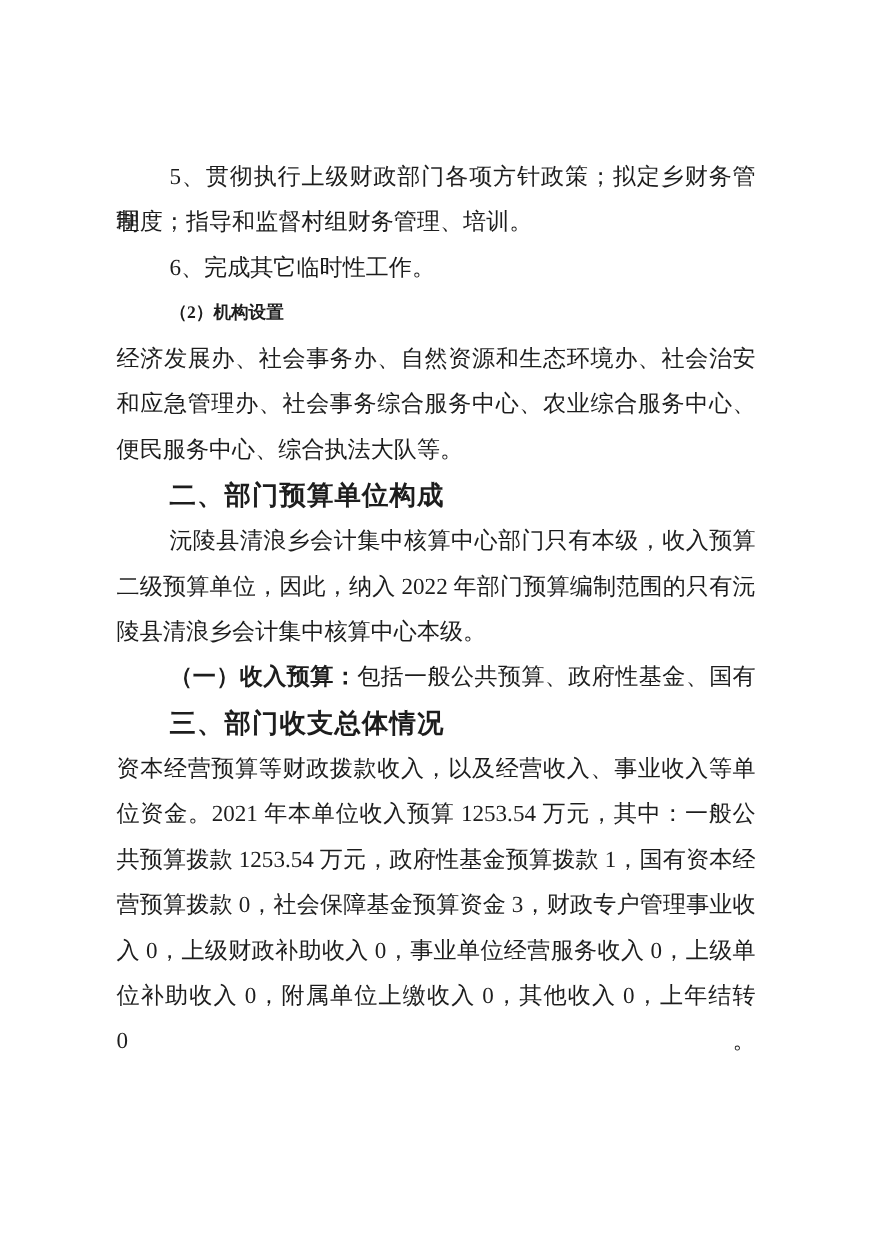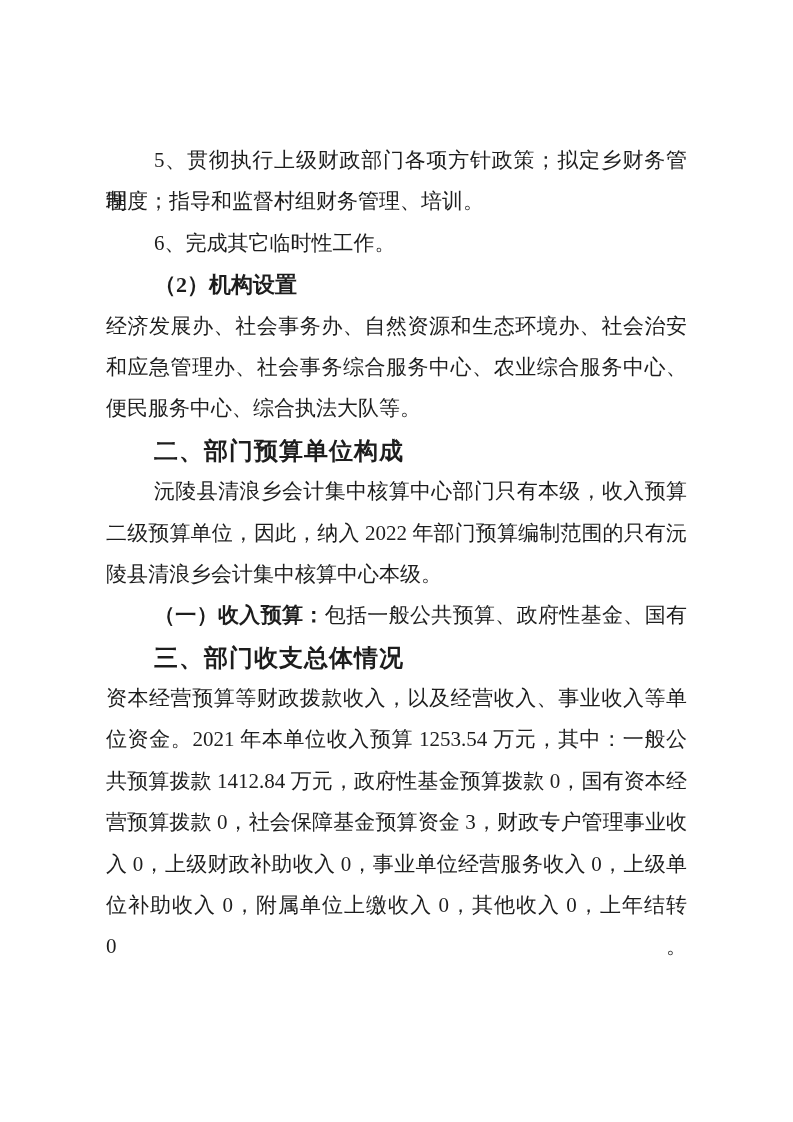--- a/index.html
+++ b/index.html
@@ -33,21 +33,21 @@
   }
   .indent { text-indent: 48px; }
   .h-sans {
     font-family: "Liberation Sans", "DejaVu Sans", sans-serif;
     font-weight: 700;
     font-size: 24px;
     letter-spacing: 1px;
   }
   .h-serif {
     font-weight: 700;
-    font-size: 22px;
+    font-size: 16px;
   }
   .bold-prefix { font-weight: 700; }
 </style>
 </head>
 <body>
 
 <div class="page">
   <div class="text-block">
 
     <div class="line just indent">5、贯彻执行上级财政部门各项方针政策；拟定乡财务管理</div>
@@ -66,19 +66,19 @@
     <div class="line just">二级预算单位，因此，纳入 2022 年部门预算编制范围的只有沅</div>
     <div class="line">陵县清浪乡会计集中核算中心本级。</div>
 
     <div class="line just indent">
       <span class="bold-prefix">（一）收入预算：</span><span>包括一般公共预算、政府性基金、国有</span>
     </div>
 
     <div class="line indent h-sans">三、部门收支总体情况</div>
     <div class="line just">资本经营预算等财政拨款收入，以及经营收入、事业收入等单</div>
     <div class="line just">位资金。2021 年本单位收入预算 1253.54 万元，其中：一般公</div>
-    <div class="line just">共预算拨款 1412.84 万元，政府性基金预算拨款 0，国有资本经</div>
+    <div class="line just">共预算拨款 1253.54 万元，政府性基金预算拨款 1，国有资本经</div>
     <div class="line just">营预算拨款 0，社会保障基金预算资金 3，财政专户管理事业收</div>
     <div class="line just">入 0，上级财政补助收入 0，事业单位经营服务收入 0，上级单</div>
     <div class="line just">位补助收入 0，附属单位上缴收入 0，其他收入 0，上年结转 0。</div>
 
   </div>
 </div>
 
 </body></html>

